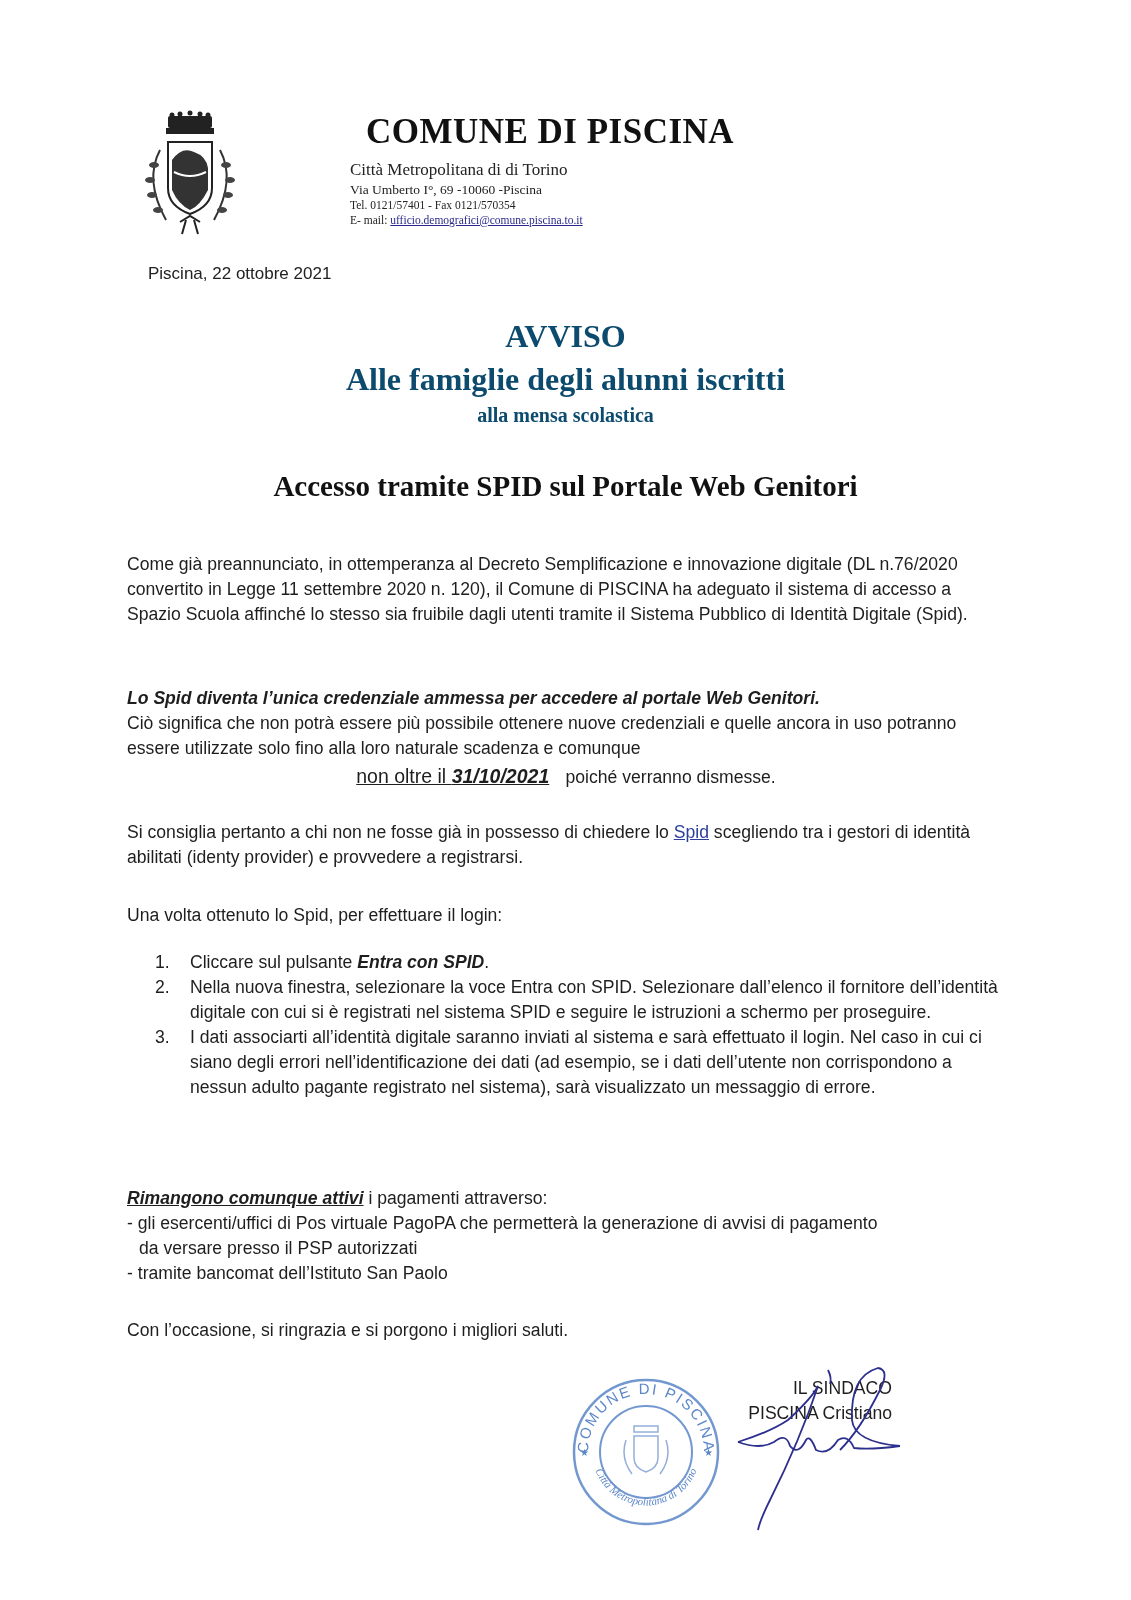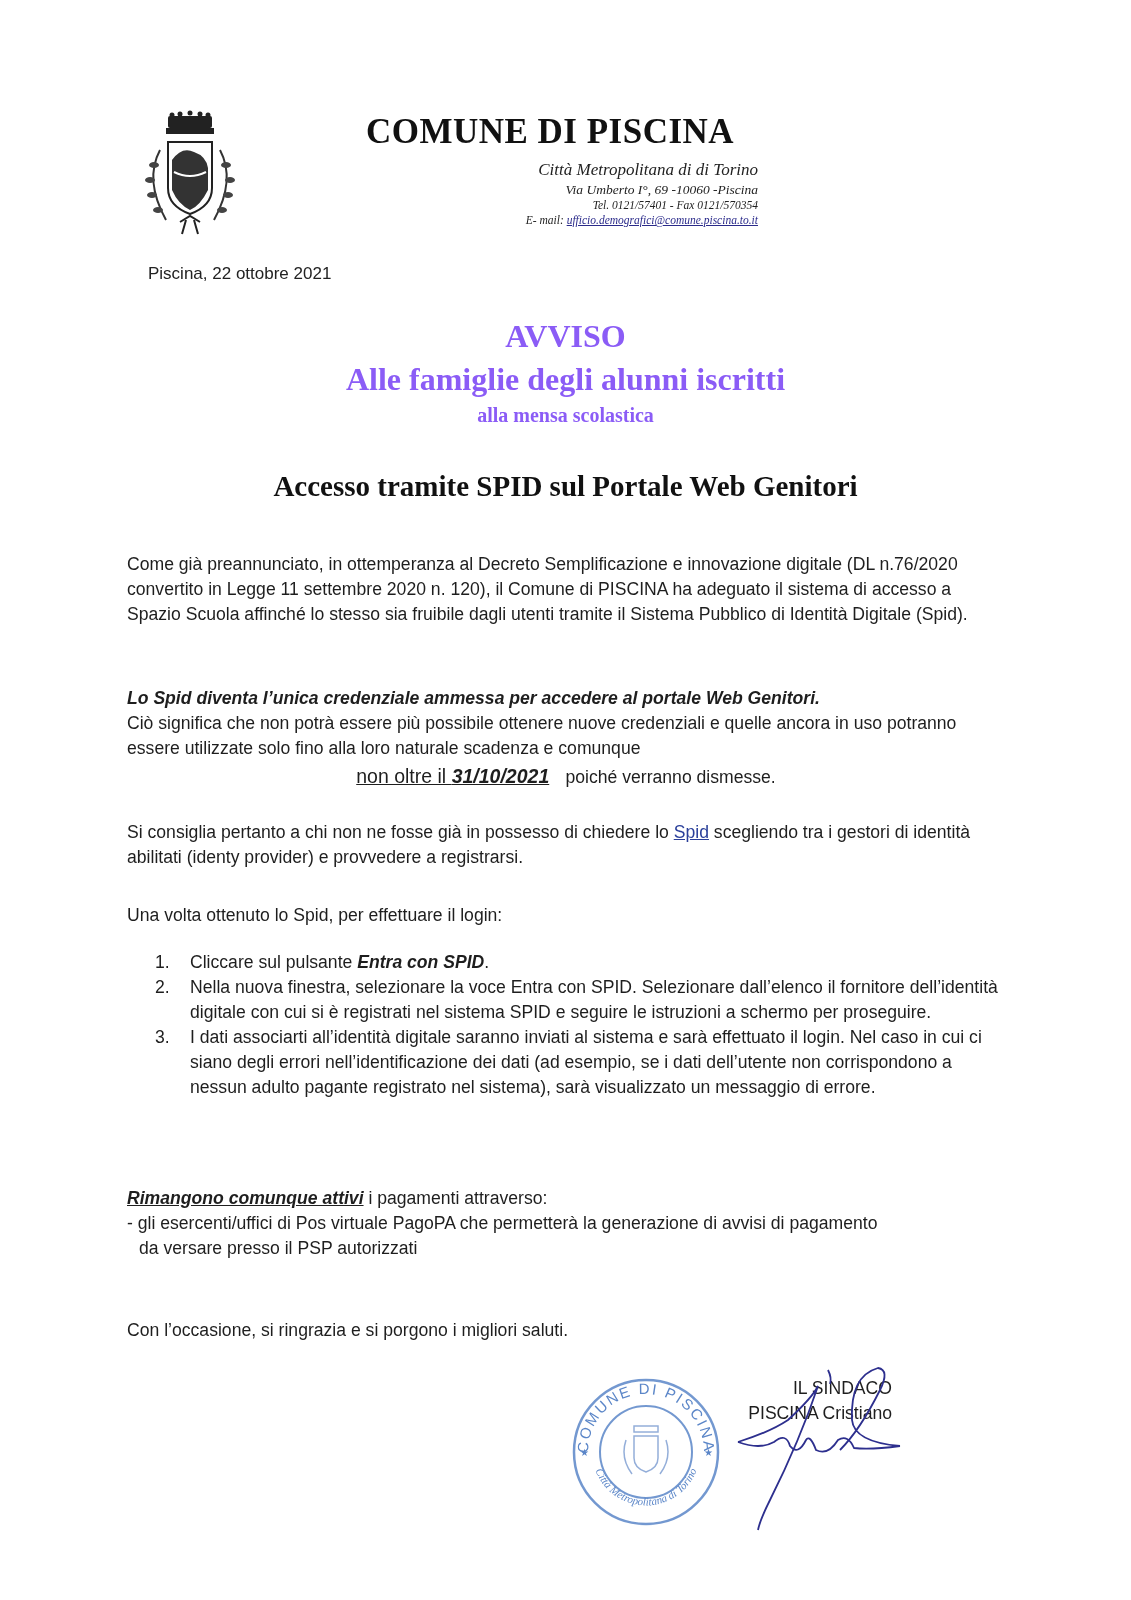--- a/index.html
+++ b/index.html
@@ -3,30 +3,30 @@
 <meta charset="utf-8">
 <style>
   html, body { margin: 0; padding: 0; background: #ffffff; }
   body { width: 1131px; height: 1600px; position: relative; overflow: hidden; color: #1a1a1a; }
   .serif { font-family: "Liberation Serif", "DejaVu Serif", serif; }
   .sans { font-family: "Liberation Sans", "DejaVu Sans", sans-serif; }
 
   
   .crest { position: absolute; left: 130px; top: 110px; width: 120px; height: 130px; }
   .org-name { position: absolute; left: 350px; top: 112px; width: 400px; text-align: center; font-size: 35px; font-weight: bold; letter-spacing: 0.5px; color: #111; }
-  .org-line { position: absolute; left: 358px; width: 400px; text-align: right; color: #222; font-style: italic; }
+  .org-line { position: absolute; left: 350px; width: 400px; text-align: left; color: #222; }
   .l1 { top: 160px; font-size: 17px; }
   .l2 { top: 182px; font-size: 13.5px; }
   .l3 { top: 199px; font-size: 11.5px; }
   .l4 { top: 214px; font-size: 11.5px; }
   .email-link { color: #2a2a8a; text-decoration: underline; }
 
   .date { position: absolute; left: 148px; top: 264px; font-size: 17px; color: #222; }
 
-  .avviso { position: absolute; left: 0; width: 1131px; text-align: center; color: #8b5cf6; font-weight: bold; }
+  .avviso { position: absolute; left: 0; width: 1131px; text-align: center; color: #0c4a6e; font-weight: bold; }
   .avviso-title { top: 318px; font-size: 32px; }
   .avviso-sub1 { top: 361px; font-size: 32px; }
   .avviso-sub2 { top: 404px; font-size: 20px; }
 
   .heading { position: absolute; left: 0; width: 1131px; top: 470px; text-align: center; font-size: 29px; font-weight: bold; color: #111; }
 
   .body { position: absolute; left: 127px; width: 880px; font-size: 17.6px; line-height: 25px; color: #1e1e1e; }
   .p1 { top: 552px; }
   .p2 { top: 686px; }
   .deadline { position: absolute; left: 0; width: 1060px; top: 765px; text-align: center; font-size: 19.5px; color: #1e1e1e; margin-left: 36px; }
@@ -127,20 +127,21 @@
   <div class="step">
     <span class="step-num">3.</span>
     <span>I dati associarti all’identità digitale saranno inviati al sistema e sarà effettuato il login. Nel caso in cui ci siano degli errori nell’identificazione dei dati (ad esempio, se i dati dell’utente non corrispondono a nessun adulto pagante registrato nel sistema), sarà visualizzato un messaggio di errore.</span>
   </div>
 </div>
 
 <div class="body p5">
   <div><span class="bold under">Rimangono comunque attivi</span><span> i pagamenti attraverso:</span></div>
   <div>- gli esercenti/uffici di Pos virtuale PagoPA  che permetterà la generazione di avvisi di pagamento</div>
   <div class="indent">da versare presso il PSP autorizzati</div>
+  <div>- tramite bancomat dell’Istituto San Paolo</div>
 </div>
 
 <div class="body p6">Con l’occasione, si ringrazia e si porgono i migliori saluti.</div>
 
 <div class="stamp">
   <svg width="160" height="165" viewBox="0 0 160 165">
     <defs>
       <path id="arcTop" d="M22 82 A58 58 0 0 1 138 82"></path>
       <path id="arcBot" d="M28 96 A54 54 0 0 0 132 96"></path>
     </defs>

